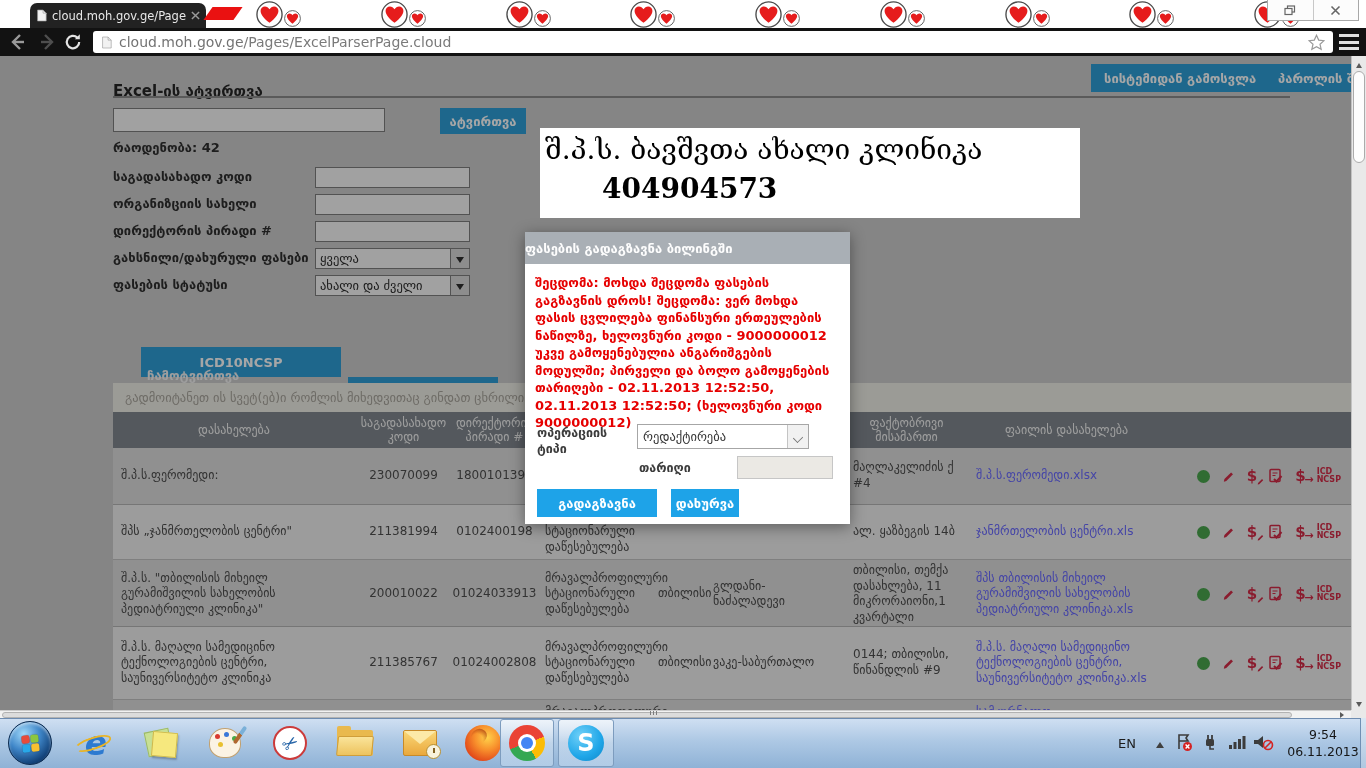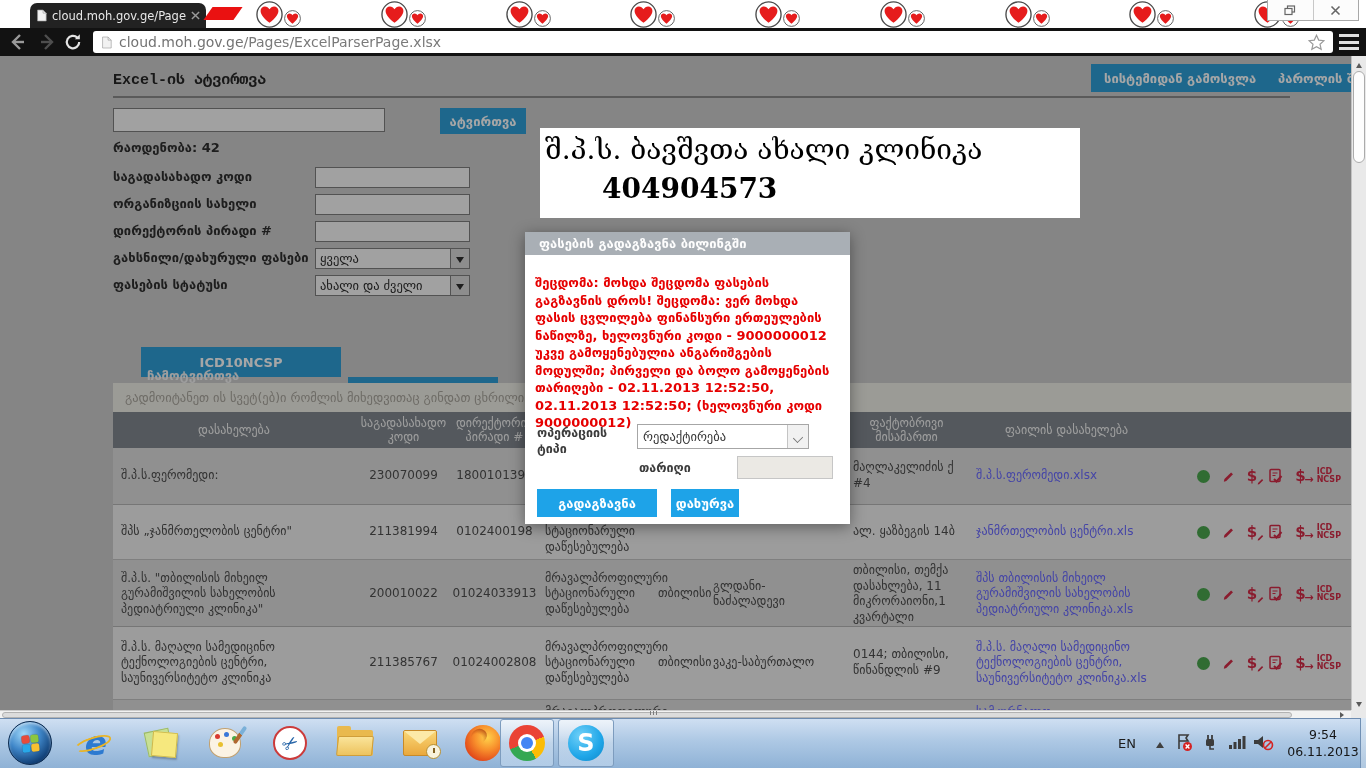--- a/index.html
+++ b/index.html
@@ -29,21 +29,21 @@
   .ab-url .dom { color:#737373; }
   .ab-url .path { color:#7a7a7a; }
   .menu-btn { position:absolute; left:1339px; top:34px; width:20px; height:16px; display:flex; flex-direction:column; justify-content:space-between; }
   .menu-btn i { display:block; height:3px; background:#e0e0e0; }
 
   
   .page { position:absolute; left:0; top:56px; width:1351px; height:654px; background:#cdcdcd; overflow:hidden; }
   .btn { position:absolute; background:#2f9fd8; color:#fff; font-weight:bold; font-size:13px; display:flex; align-items:center; justify-content:center;margin-left:28px; }
   .btn-logout { left:1063px; top:8px; height:28px; padding:0 13px; }
   .btn-pwd { left:1237px; top:8px; height:28px; width:150px; justify-content:flex-start; padding:0 13px; }
-  .pg-title { position:absolute; left:113px; top:14px; font-size:15px; font-weight:bold; color:#262626;font-family:Liberation Mono, monospace; }
+  .pg-title { position:absolute; left:113px; top:26px; font-size:15px; font-weight:bold; color:#262626; }
   .pg-sep { position:absolute; left:113px; top:40px; width:1177px; height:2px; background:#8a8a8a; }
   .file-input { position:absolute; left:113px; top:52px; width:272px; height:24px; background:#f7f7f7; border:1px solid #7e7e7e; }
   .btn-upload { left:412px; top:52px; width:86px; height:26px; }
   .count { position:absolute; left:113px; top:84px; font-size:13px; font-weight:bold; color:#2e2e2e; }
   .flabel { position:absolute; left:113px; font-size:13px; font-weight:bold; color:#2e2e2e; }
   .finput { position:absolute; left:315px; width:155px; height:21px; background:#f7f7f7; border:1px solid #7e7e7e; }
   .fselect { position:absolute; left:315px; width:155px; height:21px; background:#f7f7f7; border:1px solid #7e7e7e; display:flex; }
   .fsel-text { flex:1; font-size:12.5px; color:#2e2e2e; padding:2px 4px; white-space:nowrap; overflow:hidden; }
   .fsel-arrow { width:19px; background:#d9d9d9; border-left:1px solid #7e7e7e; position:relative; }
   .fsel-arrow::after { content:""; position:absolute; left:5px; top:8px; border:4px solid transparent; border-top:6px solid #2e2e2e; }
@@ -72,21 +72,21 @@
   .dollar { position:relative; color:#d42b47; font-weight:bold; font-size:15px; line-height:1; }
   .dollar .mini { position:absolute; left:9px; top:8px; }
   .dollar .arr { position:absolute; left:9px; top:5px; font-size:11px; }
 
   
   .dim { position:absolute; left:0; top:0; width:1351px; height:654px; background:rgba(0,0,0,0.35); z-index:40; }
   .tooltipbox { position:absolute; left:540px; top:72px; width:540px; height:90px; background:#ffffff; z-index:45; font-family:"DejaVu Serif", serif; color:#000; }
   .tt1 { position:absolute; left:5px; top:5px; font-size:28px; }
   .tt2 { position:absolute; left:62px; top:44px; font-size:28px; font-weight:600; }
   .modal { position:absolute; left:525px; top:176px; width:325px; height:292px; background:#fff; z-index:50; box-shadow:0 3px 14px rgba(0,0,0,0.4); }
-  .m-head { height:23px; background:#a9afb5; color:#fdfdfd; font-size:13px; font-weight:bold; display:flex; align-items:center; padding:0 14px; }
+  .m-head { height:32px; background:#a9afb5; color:#fdfdfd; font-size:13px; font-weight:bold; display:flex; align-items:center; padding:0 0; }
   .m-error { position:absolute; left:10px; top:42px; width:305px; color:#e60000; font-weight:bold; font-size:13px; line-height:17.5px; }
   .m-oplabel { position:absolute; left:12px; top:193px; width:90px; font-size:12.5px; font-weight:bold; color:#3c3c3c; line-height:1.25; }
   .m-select { position:absolute; left:112px; top:192px; width:172px; height:25px; border:1px solid #a6a6a6; display:flex; background:#fff; }
   .m-sel-text { flex:1; font-size:12.5px; color:#333; padding:4px 5px; white-space:nowrap; overflow:hidden; }
   .m-sel-arrow { width:21px; background:#f1f1f1; border-left:1px solid #c4c4c4; position:relative; }
   .m-sel-arrow::after { content:""; position:absolute; left:6px; top:9px; width:7px; height:7px; border-left:1.5px solid #777; border-bottom:1.5px solid #777; transform:rotate(-45deg) scaleY(.8); }
   .m-datelabel { position:absolute; left:114px; top:228px; font-size:12.5px; font-weight:bold; color:#3c3c3c; }
   .m-dateinput { position:absolute; left:212px; top:224px; width:96px; height:23px; background:#ebe9e4; border:1px solid #c6c6c6; }
   .m-btn { position:absolute; top:257px; height:28px; background:#1ea3e8; color:#fff; font-weight:bold; font-size:13px; display:flex; align-items:center; justify-content:center; }
   .m-send { left:12px; width:120px; }
@@ -275,21 +275,21 @@
       <path d="M4 9 H15" stroke="#4e4e4e" stroke-width="2.4"></path>
     </svg>
   <svg class="navic" style="left:64px" viewBox="0 0 20 18">
       <path d="M15.2 9 a6.2 6.2 0 1 1 -1.9-4.4" fill="none" stroke="#e4e4e4" stroke-width="2.2"></path>
       <path d="M15.8 1.2 v5 h-5 z" fill="#e4e4e4"></path>
     </svg>
   <div class="addressbar">
     <svg width="11" height="13">
         <use href="#sym-doc"></use>
       </svg>
-    <span class="ab-url"><span class="dom">cloud.moh.gov.ge</span><span class="path">/Pages/ExcelParserPage.xlsx</span></span>
+    <span class="ab-url"><span class="dom">cloud.moh.gov.ge</span><span class="path">/Pages/ExcelParserPage.cloud</span></span>
     <svg width="17" height="17" viewBox="0 0 20 20">
         <path d="M10 1.5 L12.6 7.2 L18.8 7.8 L14.1 12 L15.5 18.1 L10 14.9 L4.5 18.1 L5.9 12 L1.2 7.8 L7.4 7.2 Z" fill="none" stroke="#9a9a9a" stroke-width="1.4"></path>
       </svg>
   </div>
   <div class="menu-btn">
       <i></i>
       <i></i>
       <i></i>
     </div>
 

